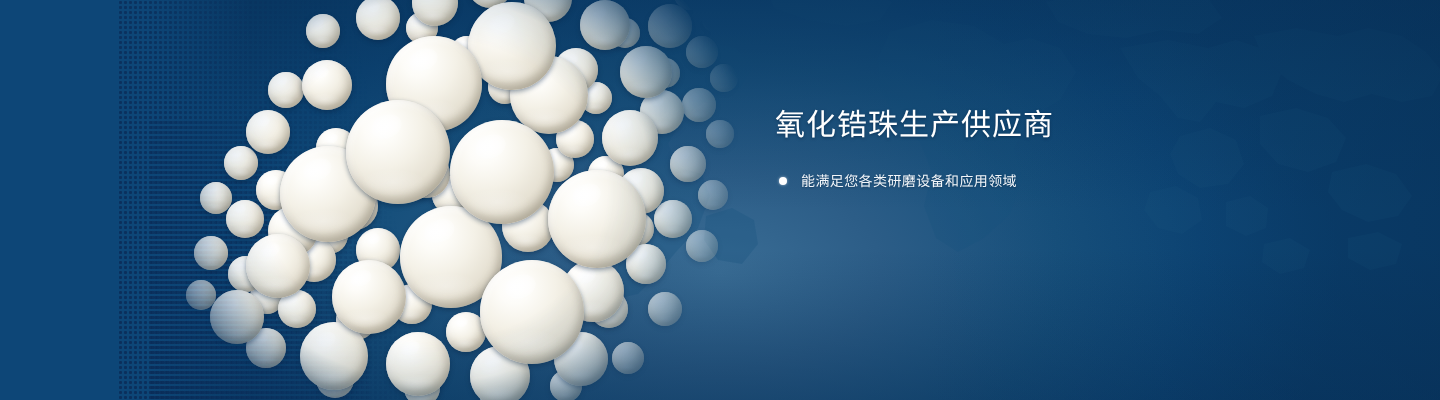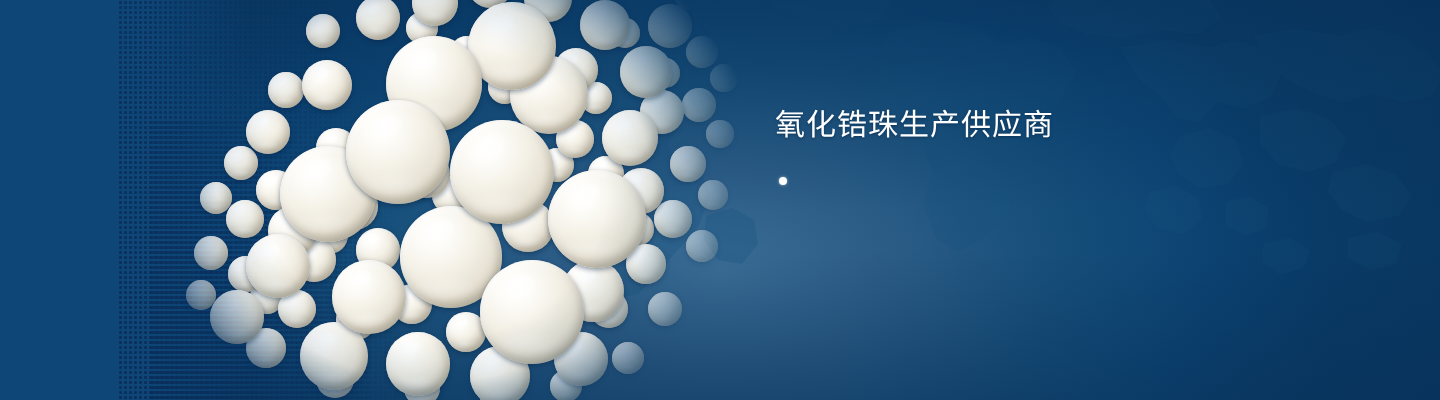--- a/index.html
+++ b/index.html
@@ -284,17 +284,18 @@
         <div class="bead" style="left: 288px; top: 256px; width: 38px; height: 38px; z-index: 138;"></div>
       </div>
   </div>
 
   <div class="content">
     <h1 class="headline">氧化锆珠生产供应商</h1>
 
     <ul class="bullets" id="bullets">
         <li class="bullet">
           <span class="dot"></span>
+          <span class="bullet-line">能满足您各类研磨设备和应用领域</span>
         </li>
       </ul>
   </div>
 
 </div>
 
 </body></html>

